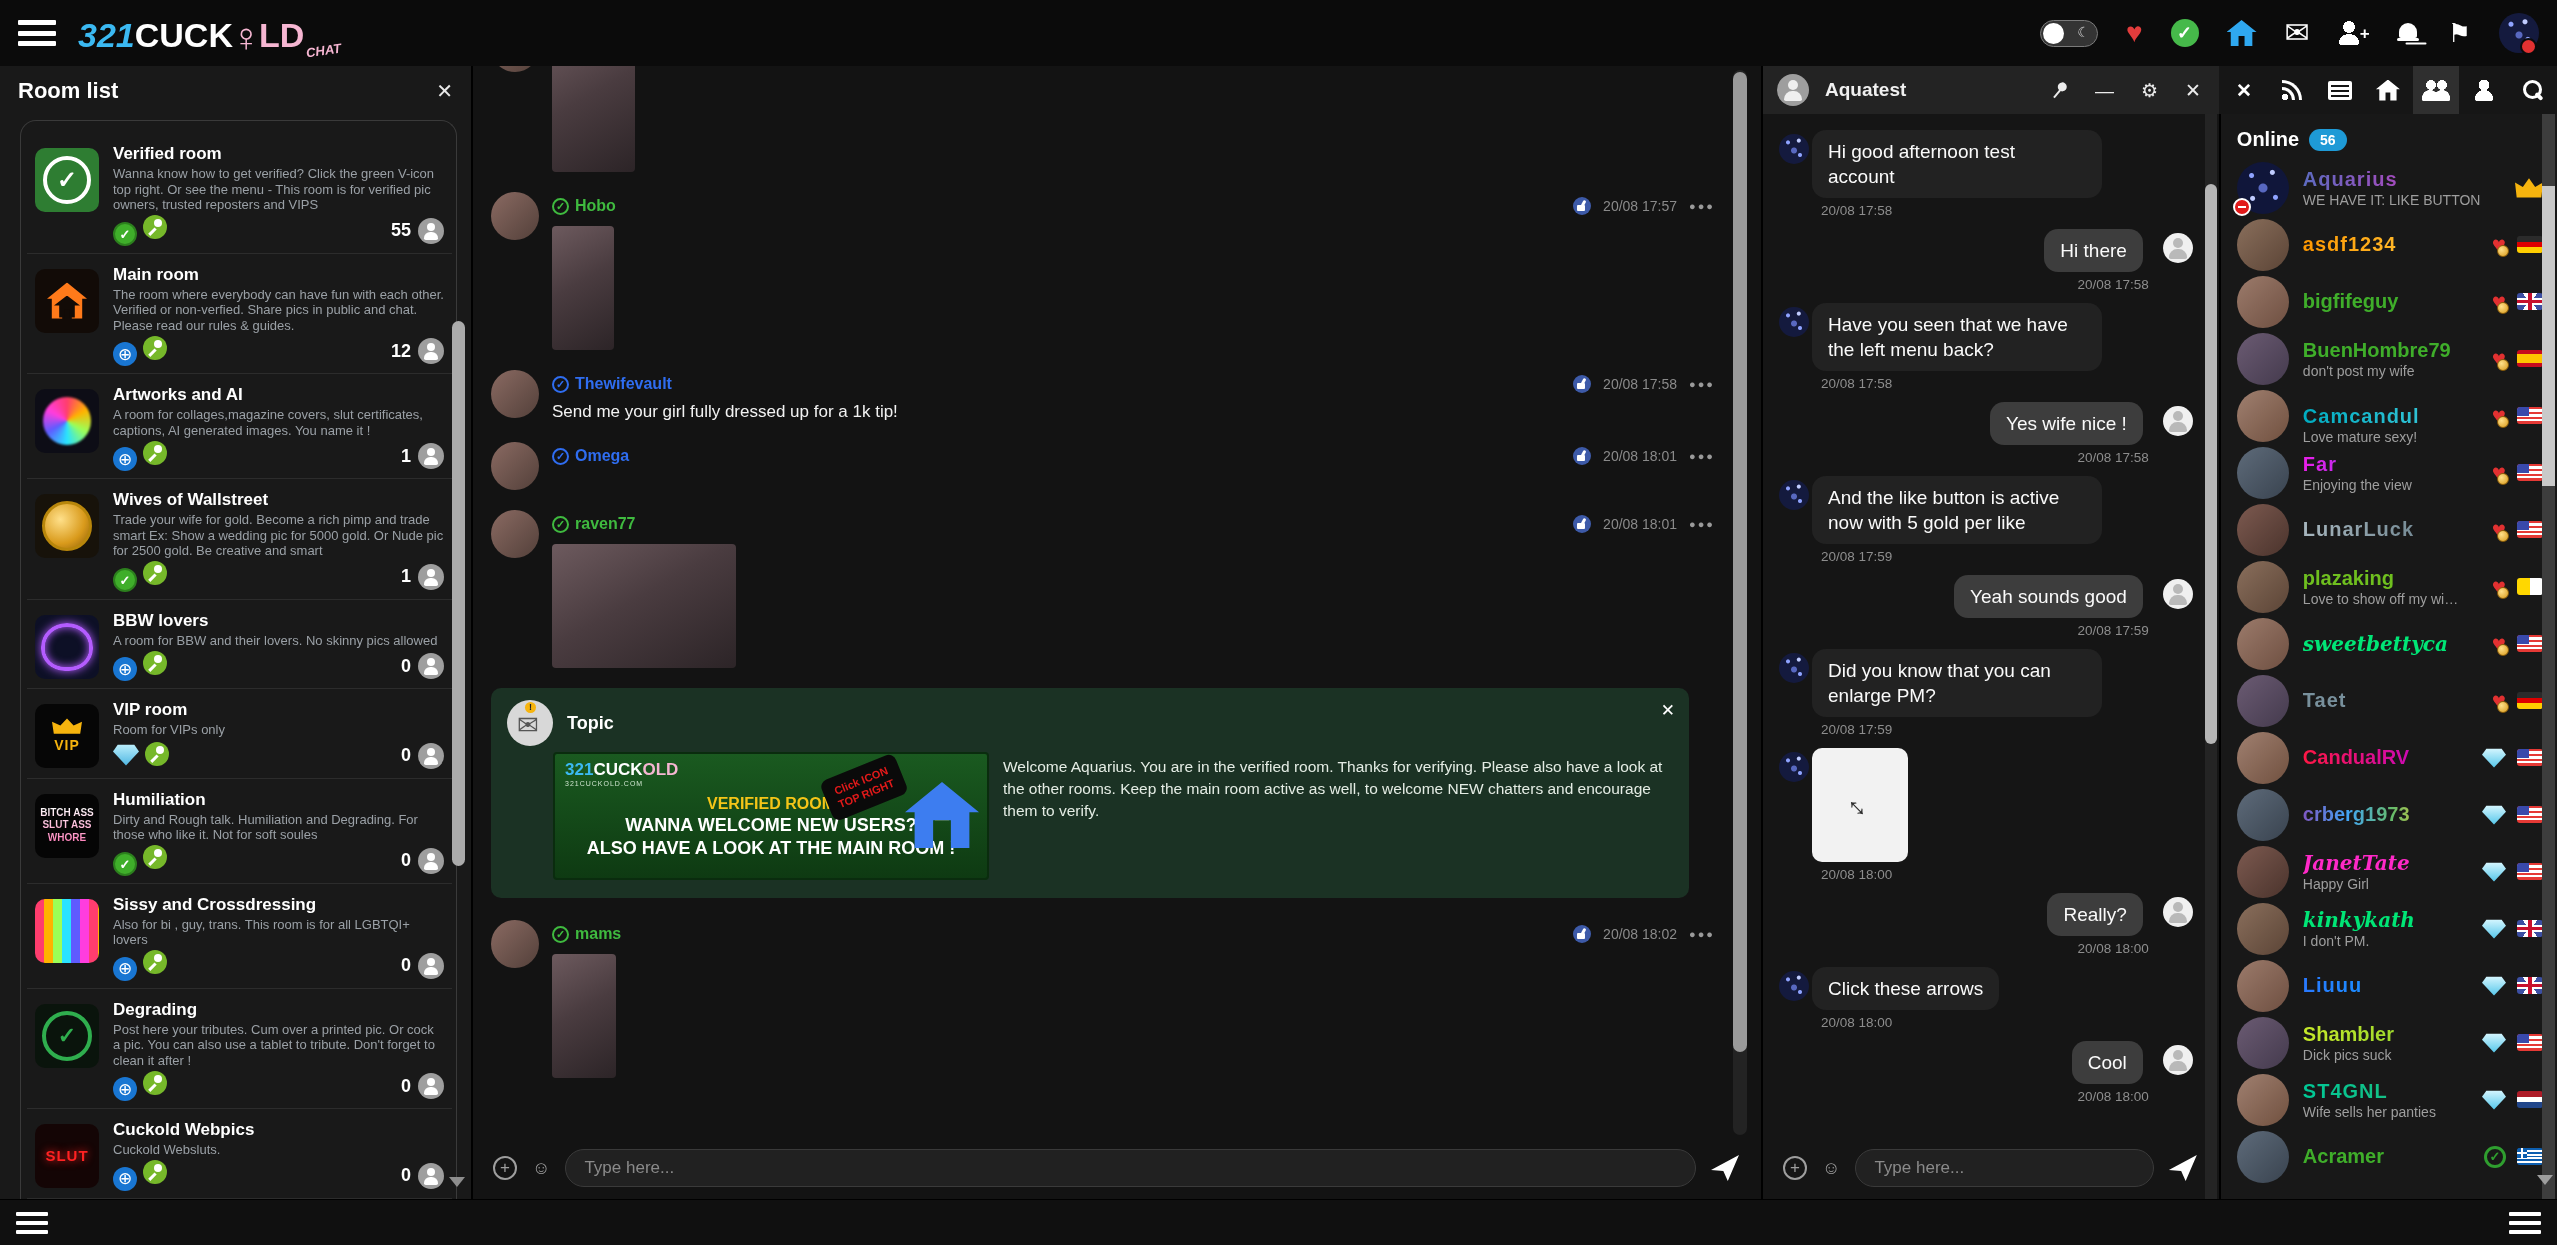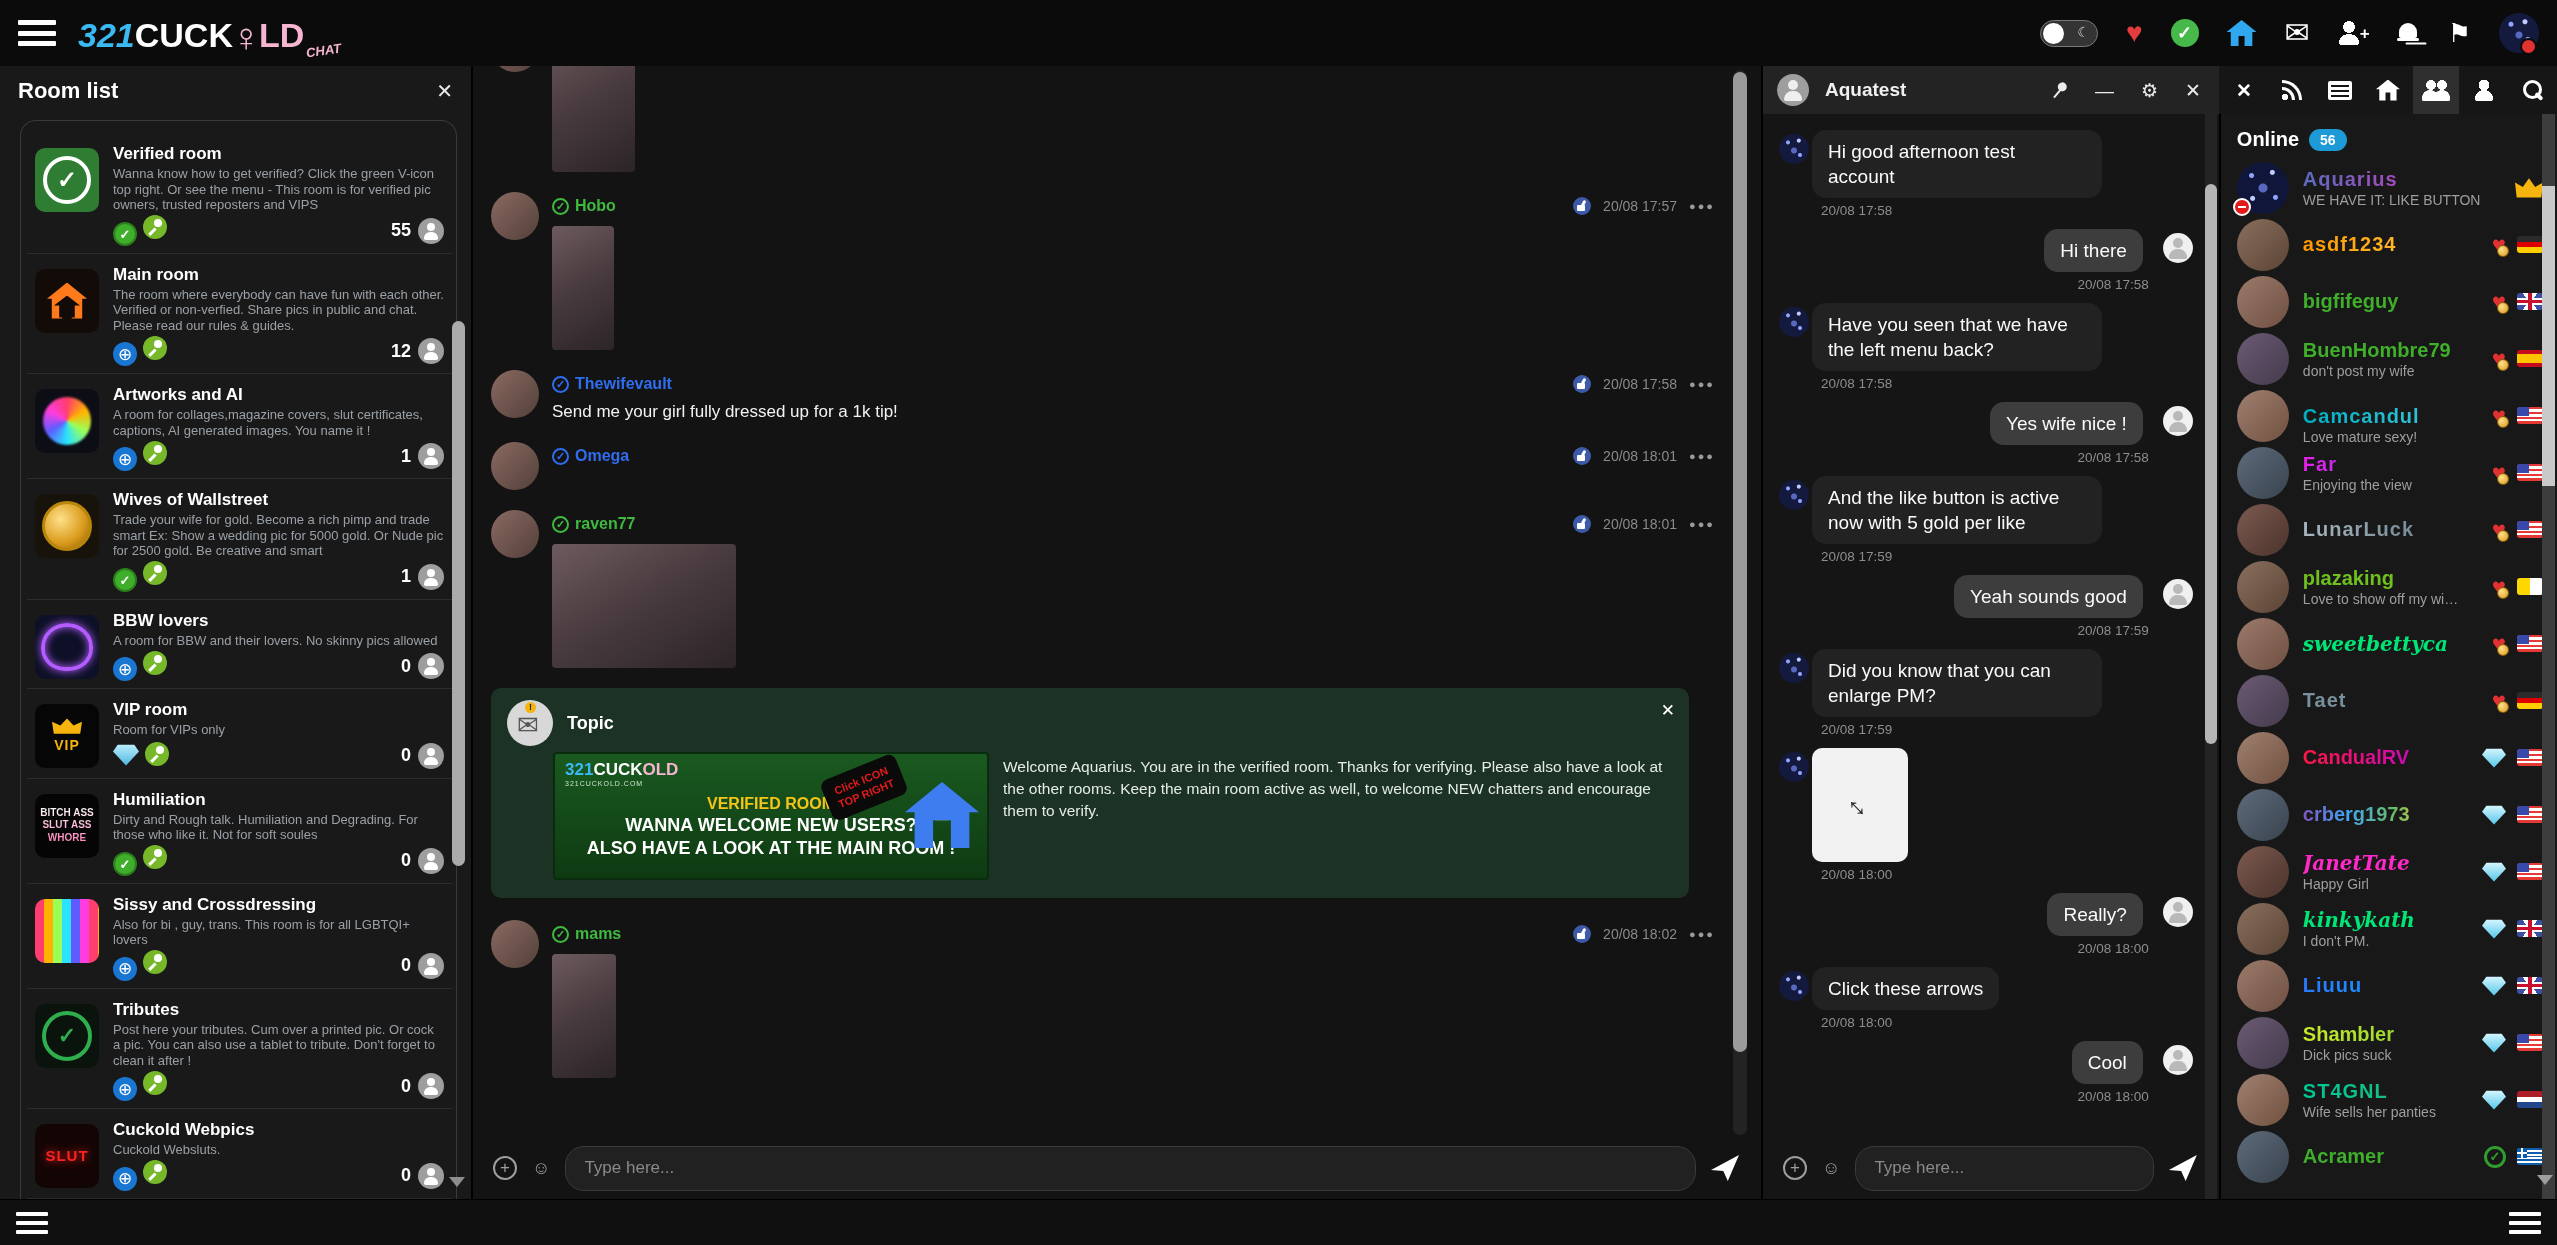--- a/index.html
+++ b/index.html
@@ -158,21 +158,21 @@
 .tb-house { position:absolute; right:8px; top:28px; width:74px; height:66px; background:#3d7df0;
   clip-path:polygon(50% 0,100% 46%,87% 46%,87% 100%,62% 100%,62% 58%,38% 58%,38% 100%,13% 100%,13% 46%,0 46%);
   filter:drop-shadow(0 0 3px #9ec1ff);}
 .tb-house::after { content:""; position:absolute; left:30px; top:38px; width:14px; height:28px; background:#cfe0ff;}
 .topic-text { font-size:15.5px; line-height:22px; color:#e4ece4; padding-top:10px;}
 
 .input-bar { flex:0 0 auto; height:54px; display:flex; align-items:center; padding:0 22px 8px 20px; gap:15px;}
 .ib-plus,.ib-emoji { width:24px; height:24px; border-radius:50%; border:2px solid #9e9e9e; color:#9e9e9e;
   display:flex; align-items:center; justify-content:center; font-size:17px; cursor:pointer; flex:0 0 auto;}
 .ib-emoji { font-size:18px; border:none; width:auto; height:auto; color:#9e9e9e;}
-.pill { flex:1; height:45px; background:#212121; border:1px solid #3a3a3a; border-radius:19px; display:flex; align-items:center; padding:0 18px;}
+.pill { flex:1; height:38px; background:#212121; border:1px solid #3a3a3a; border-radius:19px; display:flex; align-items:center; padding:0 18px;}
 .pill input { background:transparent; border:none; outline:none; color:#ddd; font-size:17px; width:100%;
   font-family:"Liberation Sans",sans-serif;}
 .pill input::placeholder { color:#8a8a8a;}
 .send { width:28px; height:26px; background:#fff; cursor:pointer; flex:0 0 auto;
   clip-path:polygon(0 58%,100% 0,60% 100%,44% 62%);}
 .chat-scroll { position:absolute; right:14px; top:4px; bottom:64px; width:14px; background:#232323; border-radius:7px;}
 .chat-scroll .thumb { position:absolute; top:2px; left:0; width:14px; height:92%; background:#9a9a9a; border-radius:7px; cursor:pointer;}
 
 
 .right { width:796px; flex:0 0 auto; display:flex; flex-direction:column; border-left:2px solid #000;}
@@ -469,21 +469,21 @@
         <span class="room-count">0</span>
         <span class="person-ico"></span>
       </div>
     </div>
   </div>
           <div class="room">
     <div class="room-icon ic-tribute">
               <span class="room-icon-label"></span>
             </div>
     <div class="room-body">
-      <div class="room-title">Tributes</div>
+      <div class="room-title">Degrading</div>
       <div class="room-desc">Post here your tributes. Cum over a printed pic. Or cock a pic. You can also use a tablet to tribute. Don't forget to clean it after !</div>
       <div class="room-meta">
         <span class="badges"><span class="badge b-globe">⊕</span><span class="badge b-pin"></span></span>
         <span class="room-count">0</span>
         <span class="person-ico"></span>
       </div>
     </div>
   </div>
           <div class="room">
     <div class="room-icon ic-slut">

